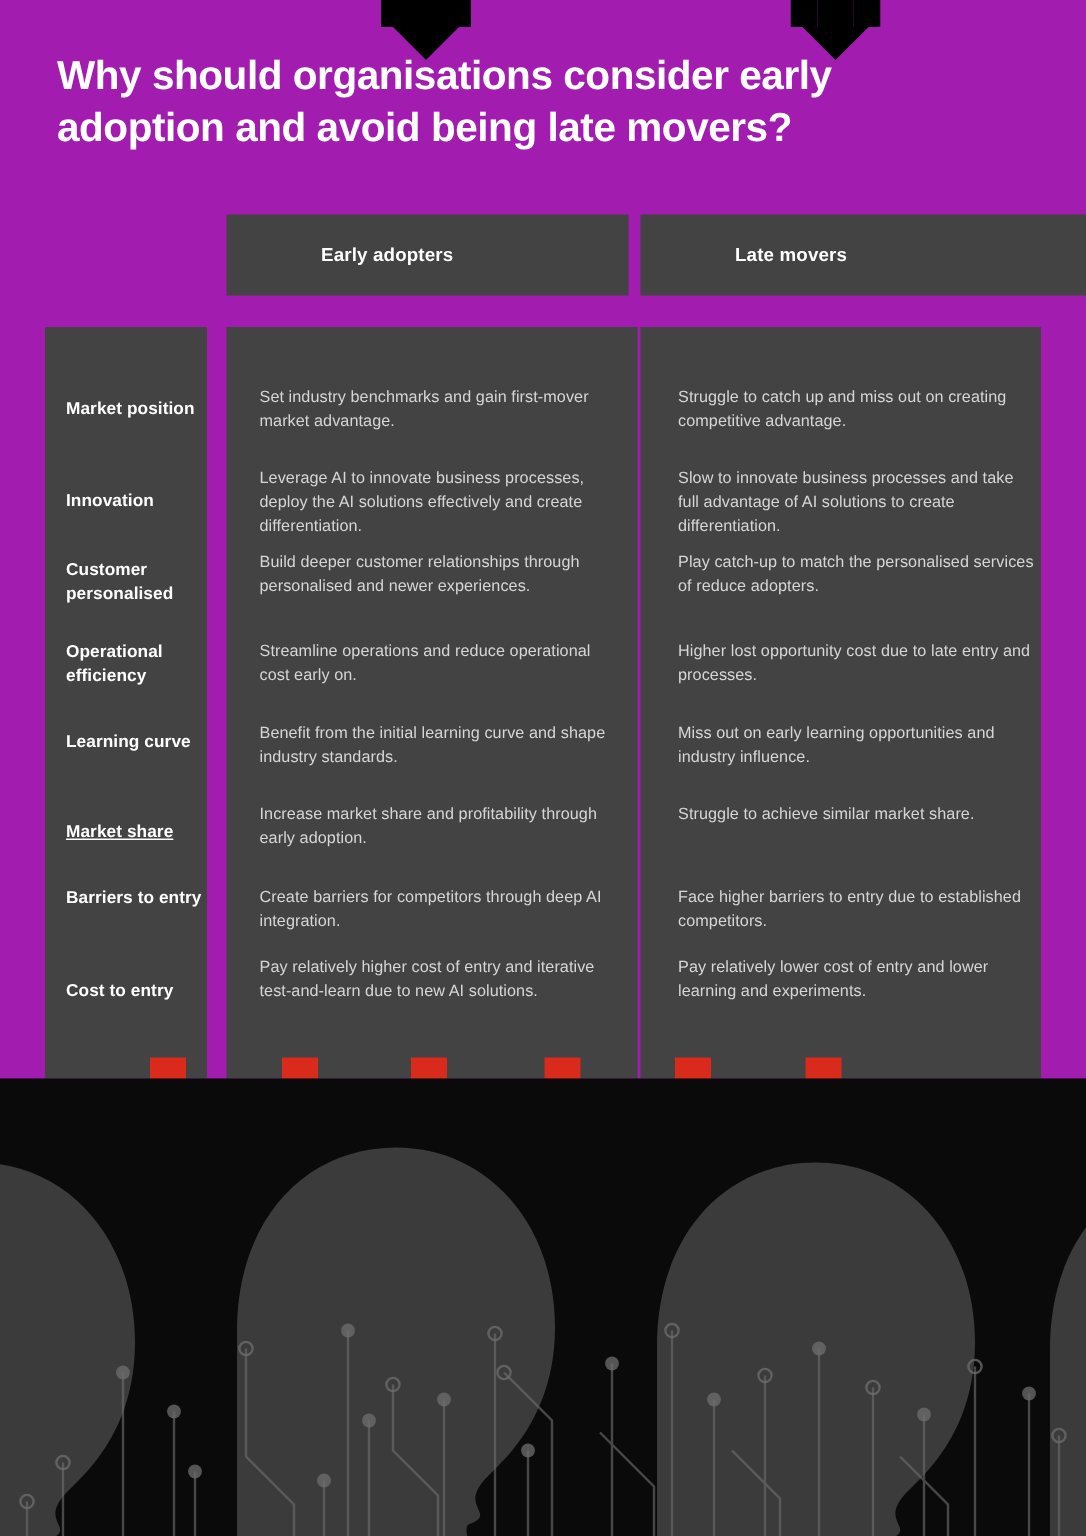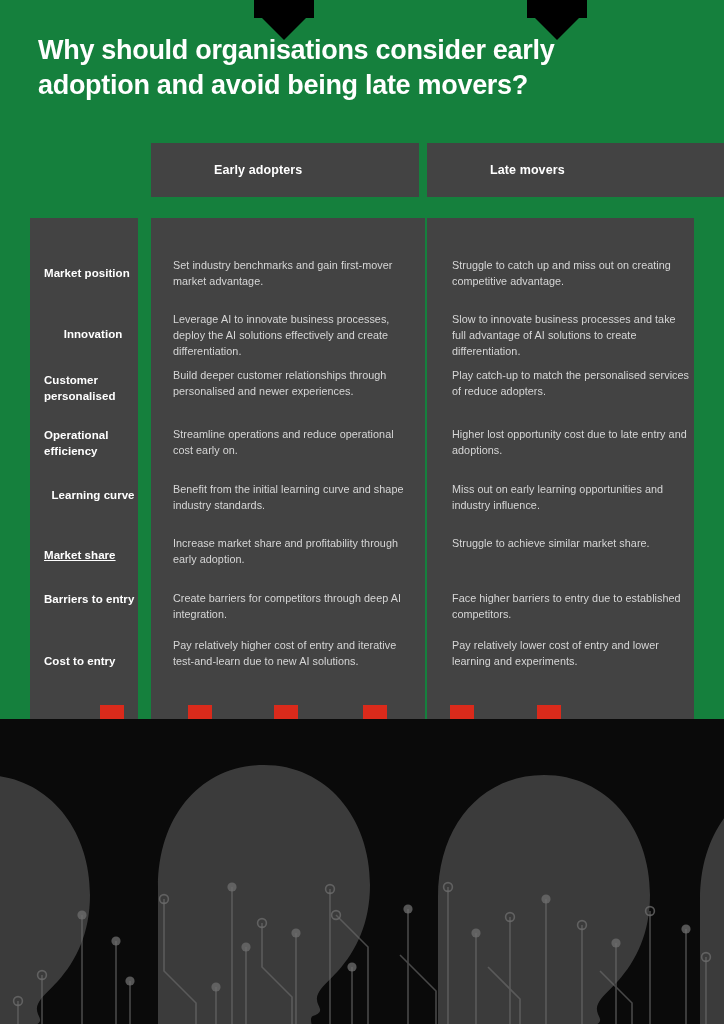--- a/index.html
+++ b/index.html
@@ -10,21 +10,21 @@
     height: 1024px;
     background: #000000;
     font-family: "Liberation Sans", sans-serif;
     overflow: hidden;
   }
 
   #infographic {
     position: relative;
     width: 724px;
     height: 1024px;
-    background: #15803d;
+    background: #a21caf;
     overflow: hidden;
   }
 
   
   .title {
     position: absolute;
     left: 38px;
     top: 33px;
     width: 600px;
     color: #ffffff;
@@ -104,24 +104,24 @@
   .r1 { top: 94px;  }
   .r2 { top: 150px; }
   .r3 { top: 209px; }
   .r4 { top: 264px; }
   .r5 { top: 318px; }
   .r6 { top: 373px; }
   .r7 { top: 420px; }
 
   
   .lr0 { top: 47px;  }
-  .lr1 { top: 108px; text-align: center; }
+  .lr1 { top: 108px; }
   .lr2 { top: 154px; }
   .lr3 { top: 209px; }
-  .lr4 { top: 269px; text-align: center; }
+  .lr4 { top: 269px; }
   .lr5 { top: 329px; text-decoration: underline; }
   .lr6 { top: 373px; }
   .lr7 { top: 435px; }
 
   
   .red-square {
     position: absolute;
     width: 24px;
     height: 24px;
     background: #da2a1b;
@@ -185,21 +185,21 @@
     <div class="cell r4">Benefit from the initial learning curve and shape industry standards.</div>
     <div class="cell r5">Increase market share and profitability through early adoption.</div>
     <div class="cell r6">Create barriers for competitors through deep AI integration.</div>
     <div class="cell r7">Pay relatively higher cost of entry and iterative test-and-learn due to new AI solutions.</div>
   </div>
 
   <div class="panel" id="panel-late">
     <div class="cell r0">Struggle to catch up and miss out on creating competitive advantage.</div>
     <div class="cell r1">Slow to innovate business processes and take full advantage of AI solutions to create differentiation.</div>
     <div class="cell r2">Play catch-up to match the personalised services of reduce adopters.</div>
-    <div class="cell r3">Higher lost opportunity cost due to late entry and adoptions.</div>
+    <div class="cell r3">Higher lost opportunity cost due to late entry and processes.</div>
     <div class="cell r4">Miss out on early learning opportunities and industry influence.</div>
     <div class="cell r5">Struggle to achieve similar market share.</div>
     <div class="cell r6">Face higher barriers to entry due to established competitors.</div>
     <div class="cell r7">Pay relatively lower cost of entry and lower learning and experiments.</div>
   </div>
 
   <div class="red-square" style="left:100px; top:705px;"></div>
   <div class="red-square" style="left:188px; top:705px;"></div>
   <div class="red-square" style="left:274px; top:705px;"></div>
   <div class="red-square" style="left:363px; top:705px;"></div>

